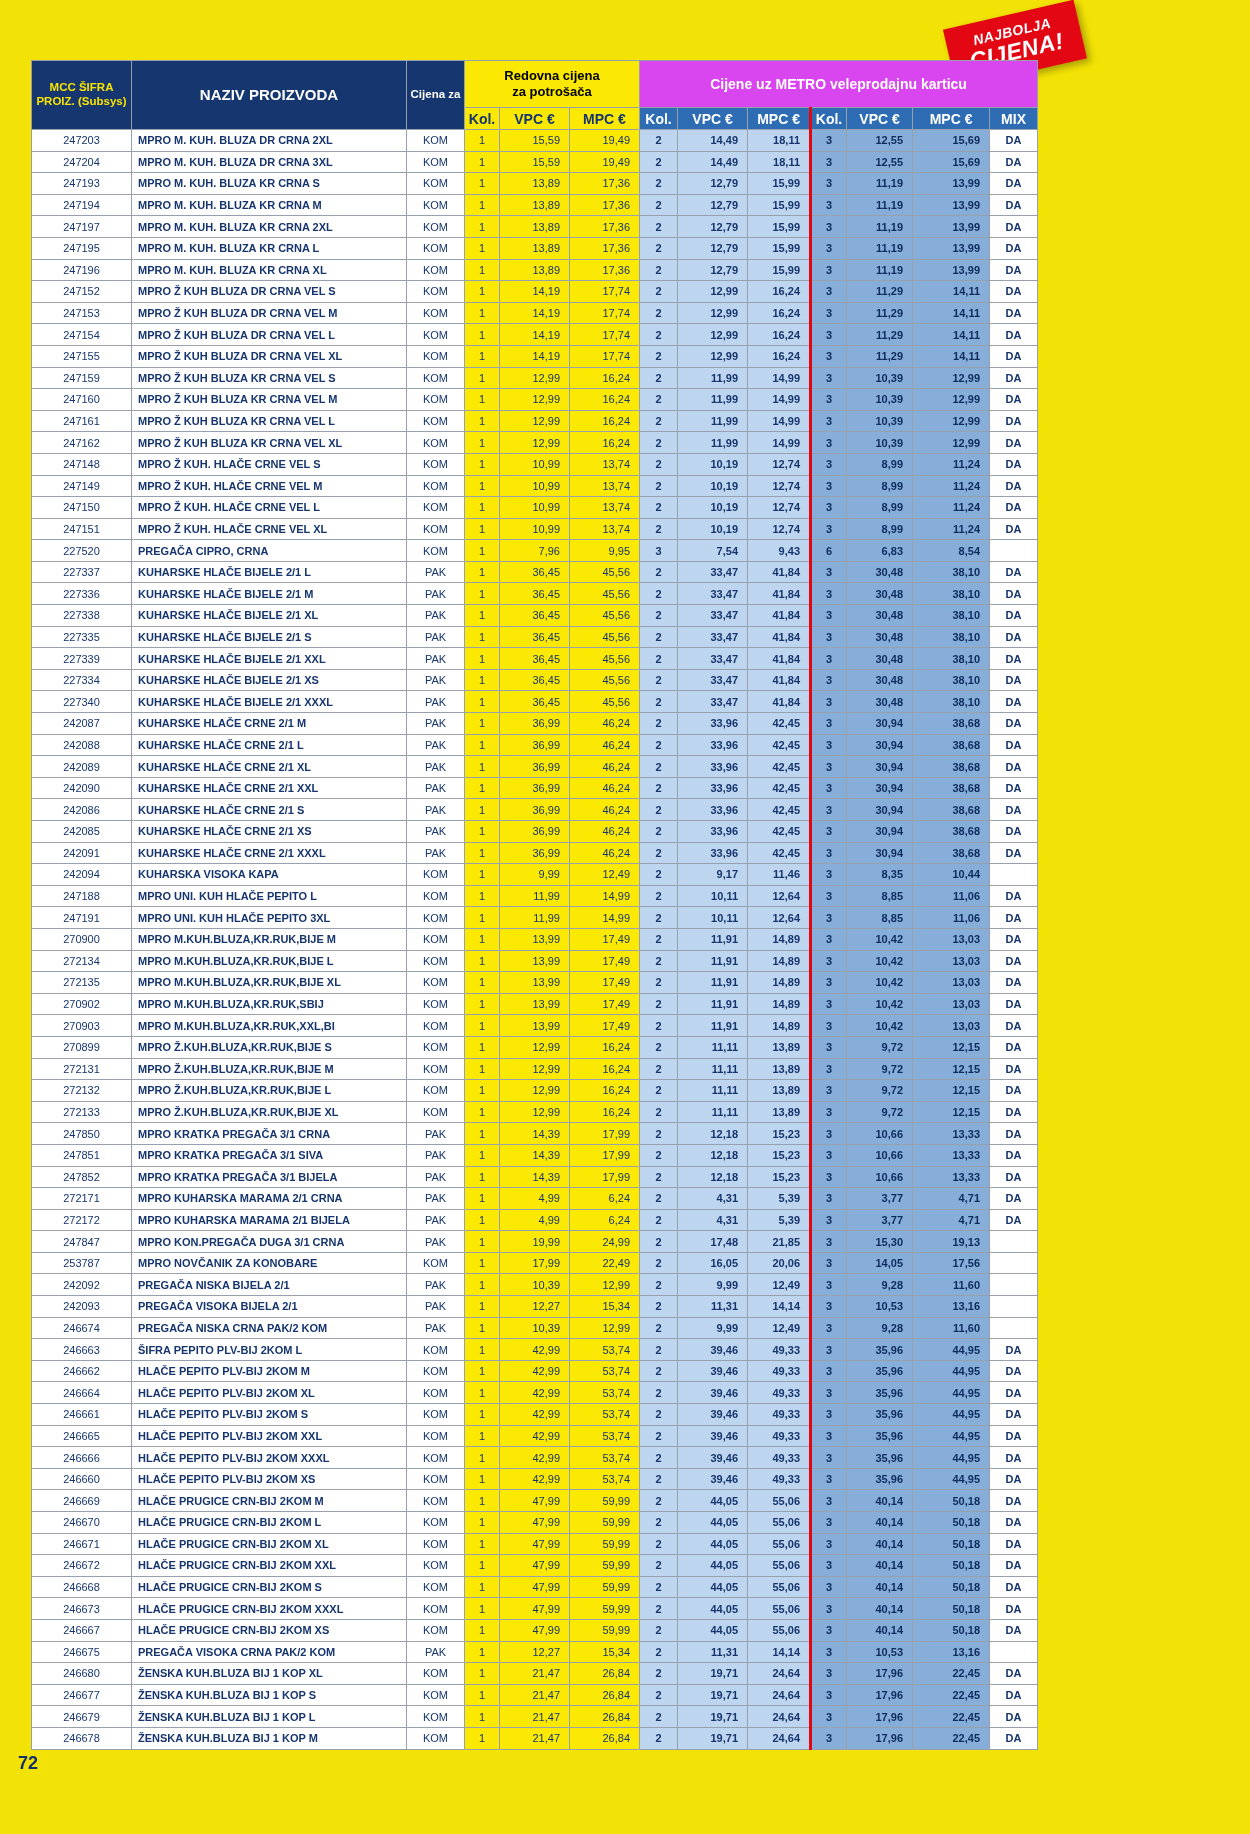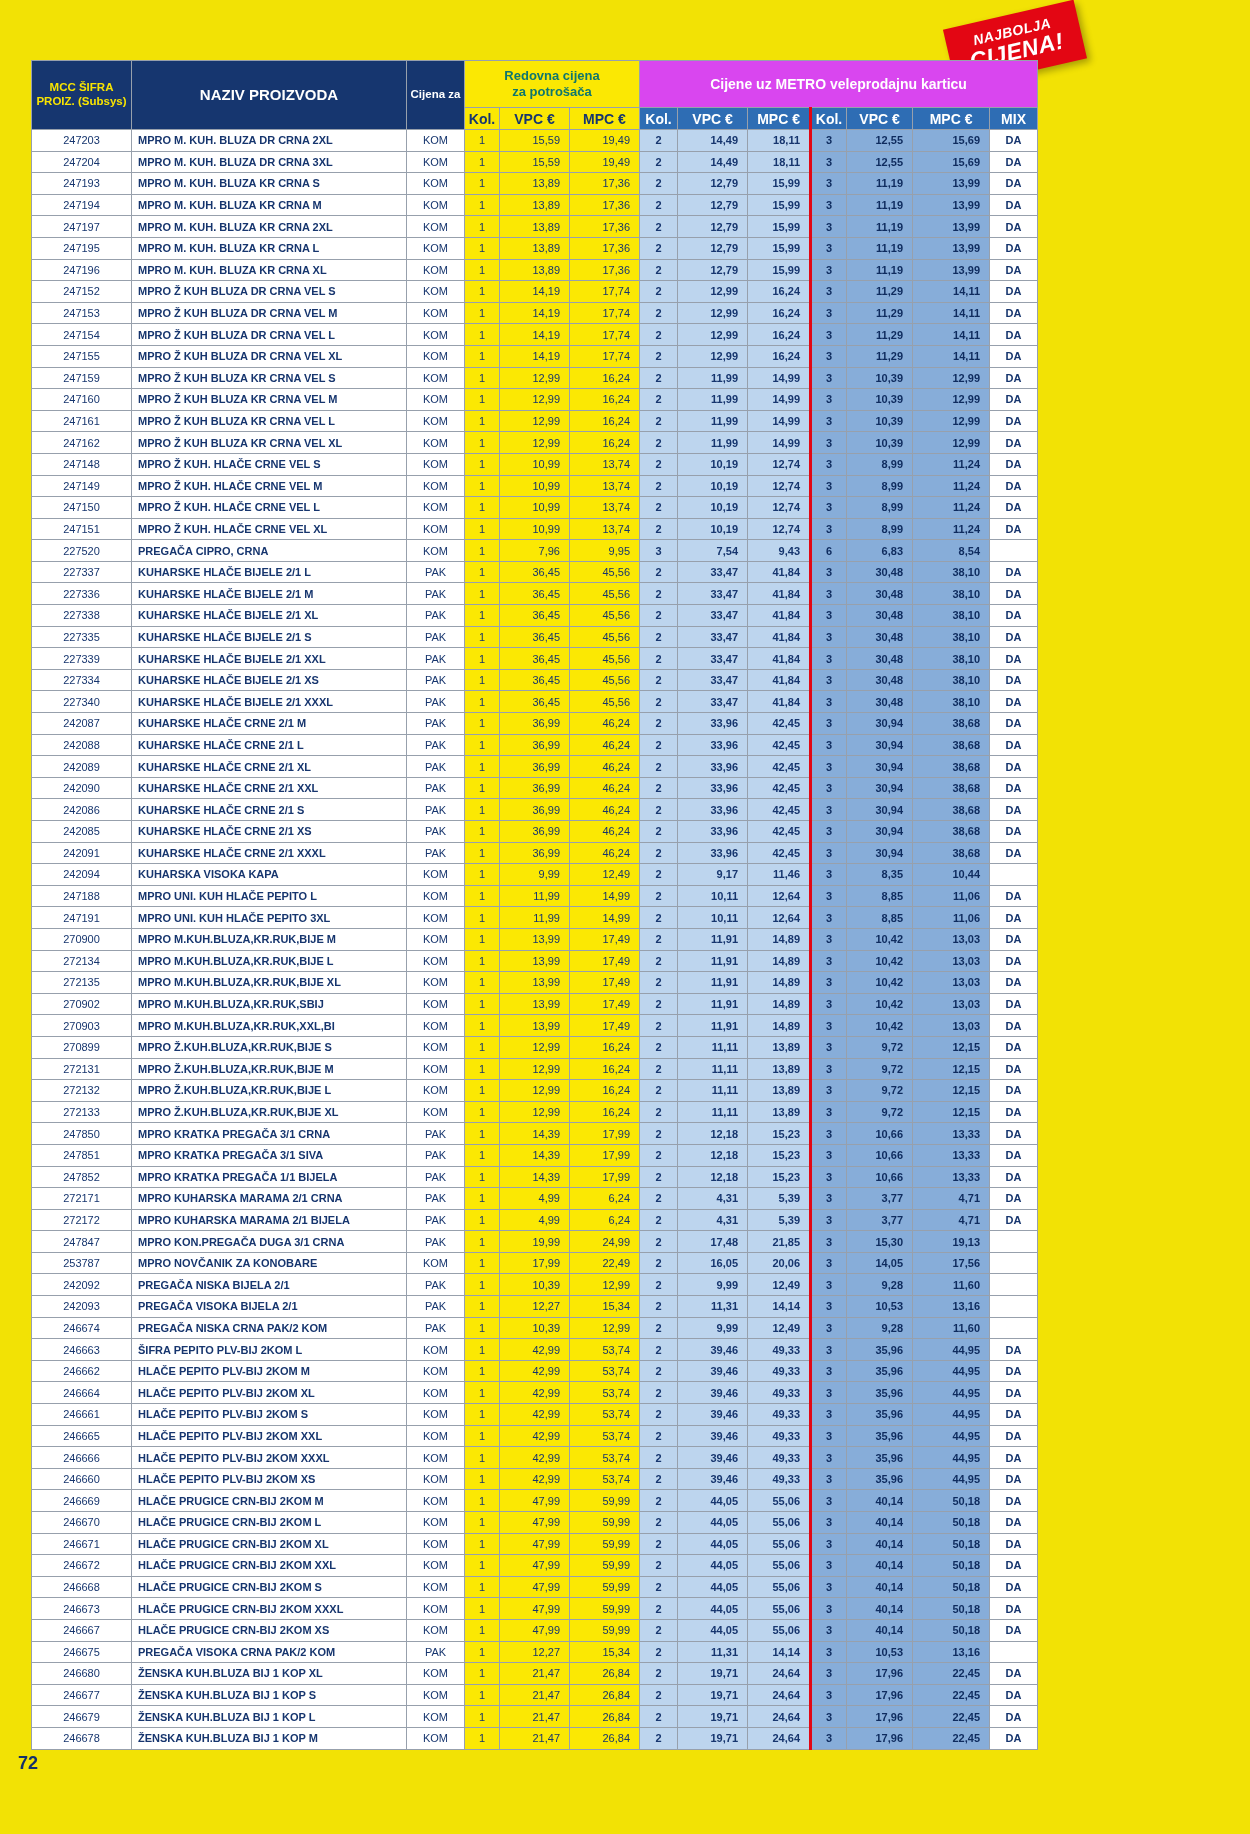--- a/index.html
+++ b/index.html
@@ -25,21 +25,21 @@
     border-collapse:collapse; table-layout:fixed;
     border:1px solid #5d6b80;
   }
   th, td { border:1px solid #97a0ac; }
   thead th { vertical-align:middle; text-align:center; }
   thead tr.group th { height:47px; }
   thead tr.sub th { height:22px; font-size:14px; font-weight:700; }
   .h-navy  { background:#16366F; color:#fff; font-size:15px; font-weight:700; line-height:1.2; }
   .h-code  { color:#F8E400; font-size:11.5px; }
   .h-unit  { font-size:11.5px; }
-  .h-yellow{ background:#FBE803; color:#0f766e; font-size:13px; font-weight:700; line-height:1.2; padding:0 32px; }
+  .h-yellow{ background:#FBE803; color:#000000; font-size:13px; font-weight:700; line-height:1.2; padding:0 32px; }
   .h-blue  { background:#d946ef; color:#fff; font-size:14px; font-weight:700; }
   .sh-y { background:#FBE803; color:#16366F; }
   .sh-b { background:#2E6DB4; color:#fff; }
   .red-sep { border-left:3px solid #E30613 !important; }
   
   tbody td {
     height:21.6px; font-size:11px; color:#16356E;
     text-align:center; white-space:nowrap; overflow:hidden;
     vertical-align:middle; background:#fff;
   }
@@ -825,21 +825,21 @@
           <td>2</td>
           <td>12,18</td>
           <td>15,23</td>
           <td>3</td>
           <td>10,66</td>
           <td>13,33</td>
           <td>DA</td>
         </tr>
         <tr>
           <td>247852</td>
-          <td>MPRO KRATKA PREGAČA 1/1 BIJELA</td>
+          <td>MPRO KRATKA PREGAČA 3/1 BIJELA</td>
           <td>PAK</td>
           <td>1</td>
           <td>14,39</td>
           <td>17,99</td>
           <td>2</td>
           <td>12,18</td>
           <td>15,23</td>
           <td>3</td>
           <td>10,66</td>
           <td>13,33</td>

